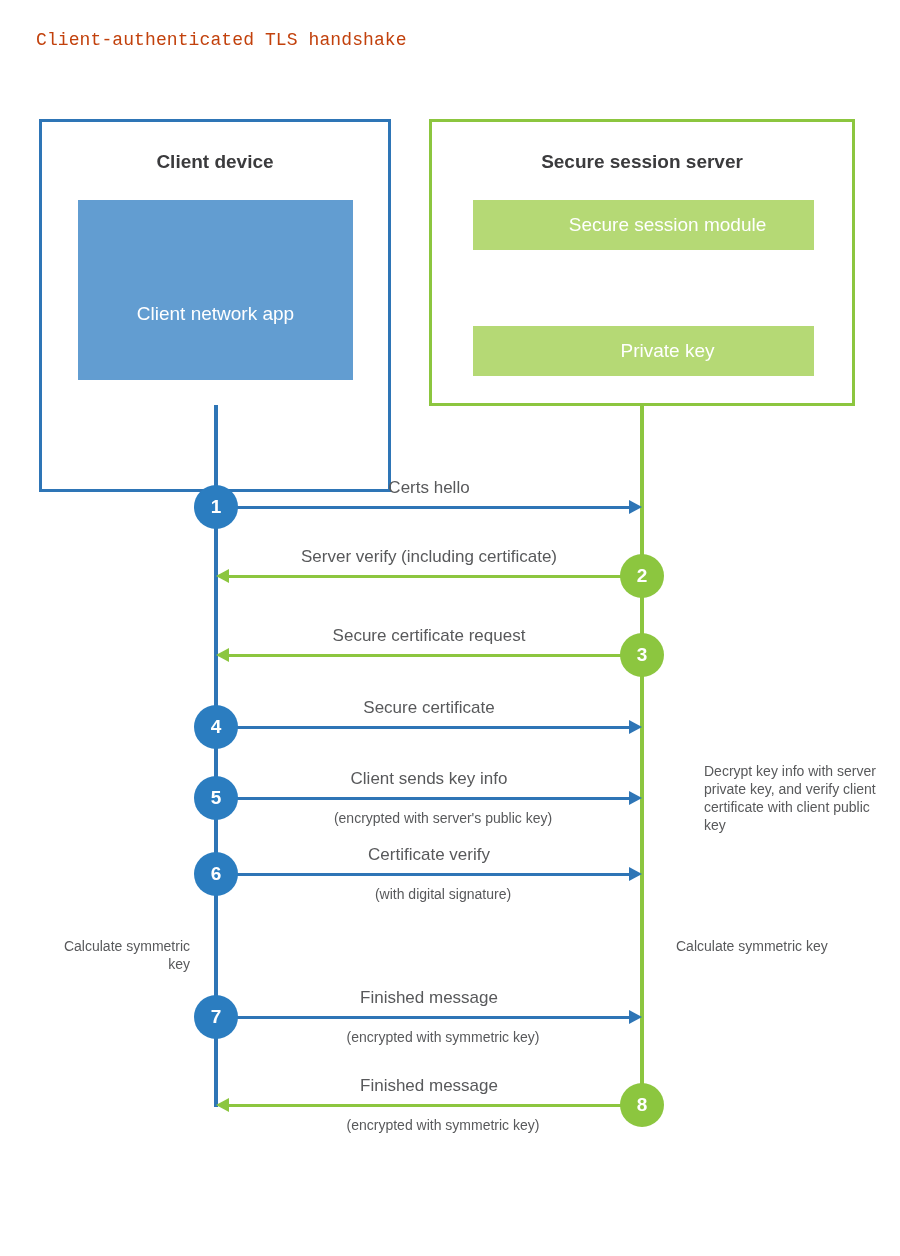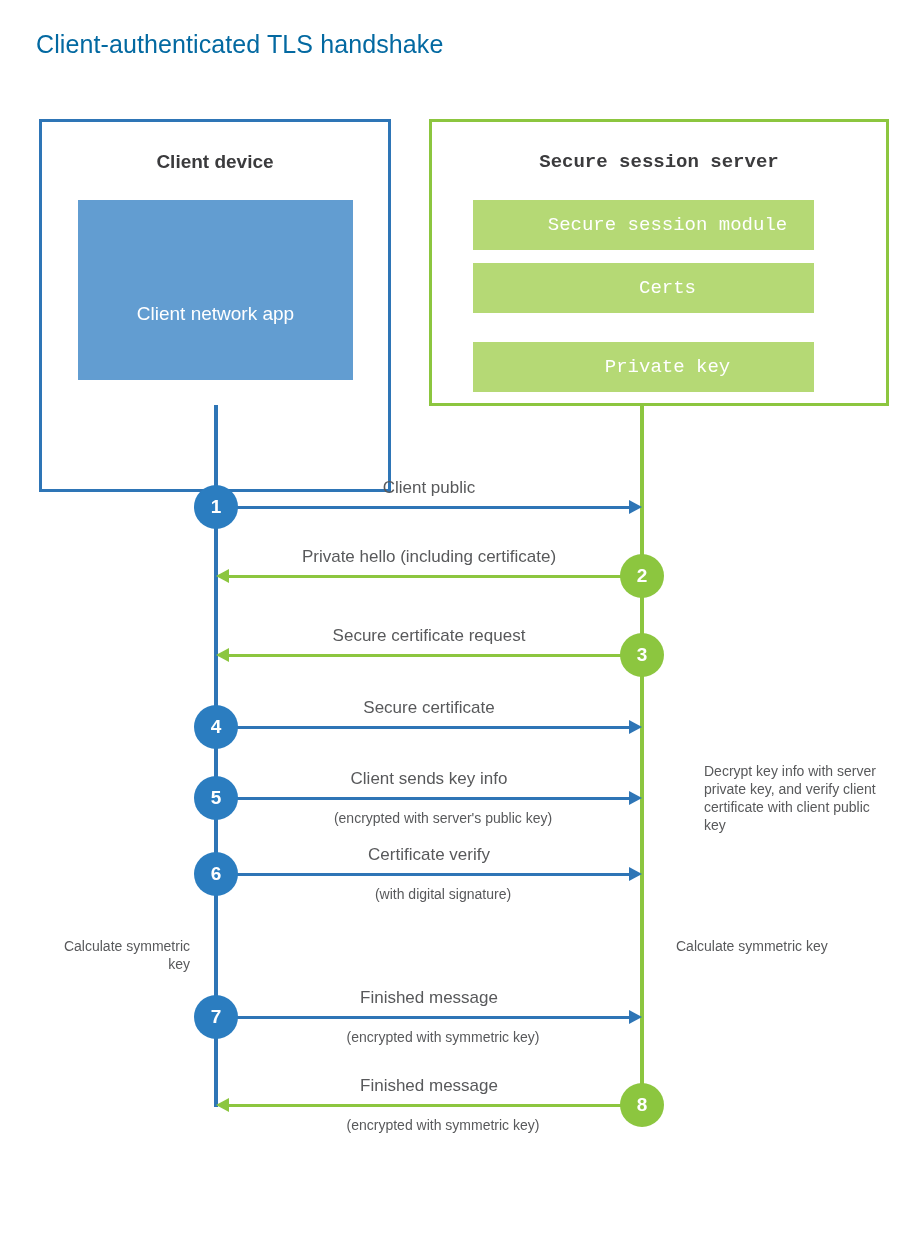--- a/index.html
+++ b/index.html
@@ -17,43 +17,43 @@
   #stage {
     position: absolute;
     left: 0; top: 0;
     width: 900px; height: 1256px;
     overflow: hidden;
   }
   .page-title {
     position: absolute;
     left: 36px;
     top: 30px;
-    font-size: 25px;
+    font-size: 18px;
     font-weight: 400;
-    color: #0369a1;
+    color: #c2410c;
     letter-spacing: 0.1px;
     white-space: nowrap;
+    font-family: Liberation Mono, monospace;
   }
 
   
   .actor-box {
     position: absolute;
     box-sizing: border-box;
     background: #ffffff;
   }
   #client-box {
     left: 39px; top: 119px;
     width: 352px; height: 373px;
     border: 3px solid #2e75b6;
   }
   #server-box {
     left: 429px; top: 119px;
-    width: 460px; height: 287px;
+    width: 426px; height: 287px;
     border: 3px solid #8cc63f;
-    font-family: Liberation Mono, monospace;
   }
   .actor-title {
     position: absolute;
     left: 0; right: 0;
     top: 29px;
     text-align: center;
     font-size: 19px;
     font-weight: bold;
     color: #3b3b3d;
   }
@@ -84,21 +84,21 @@
     align-items: center;
     justify-content: center;
   }
   .server-bar span {
     color: #ffffff;
     font-size: 19px;
     margin-left: 48px;
   }
   #server-bar-0 { top: 78px; }
   #server-bar-1 { top: 141px; }
-  #server-bar-2 { top: 220px; align-items: center; }
+  #server-bar-2 { top: 204px; align-items: center; }
 
   
   .lifeline {
     position: absolute;
     width: 4px;
   }
   #client-lifeline {
     left: 214px;
     top: 405px;
     height: 702px;
@@ -208,42 +208,39 @@
     <div id="client-app-rect">
       <div class="app-label">Client network app</div>
     </div>
   </div>
 
   <div class="actor-box" id="server-box">
     <div class="actor-title">Secure session server</div>
     <div class="server-bar" id="server-bar-0">
       <span>Secure session module</span>
     </div>
-    <div class="server-bar" id="server-bar-1">
-      <span>Certs</span>
-    </div>
     <div class="server-bar" id="server-bar-2">
       <span>Private key</span>
     </div>
   </div>
 
   <div class="lifeline" id="client-lifeline"></div>
   <div class="lifeline" id="server-lifeline"></div>
 
   <div id="messages-layer">
       <div class="msg" style="top: 507px;">
         <div class="msg-line blue" style="left: 216px; width: 415px;"></div>
         <div class="msg-head right-blue" style="left: 629px;"></div>
-        <div class="msg-label">Client public</div>
+        <div class="msg-label">Certs hello</div>
         <div class="step-circle blue">1</div>
       </div>
       <div class="msg" style="top: 576px;">
         <div class="msg-line green" style="left: 227px; width: 415px;"></div>
         <div class="msg-head left-green" style="left: 216px;"></div>
-        <div class="msg-label">Private hello (including certificate)</div>
+        <div class="msg-label">Server verify (including certificate)</div>
         <div class="step-circle green">2</div>
       </div>
       <div class="msg" style="top: 655px;">
         <div class="msg-line green" style="left: 227px; width: 415px;"></div>
         <div class="msg-head left-green" style="left: 216px;"></div>
         <div class="msg-label">Secure certificate request</div>
         <div class="step-circle green">3</div>
       </div>
       <div class="msg" style="top: 727px;">
         <div class="msg-line blue" style="left: 216px; width: 415px;"></div>

